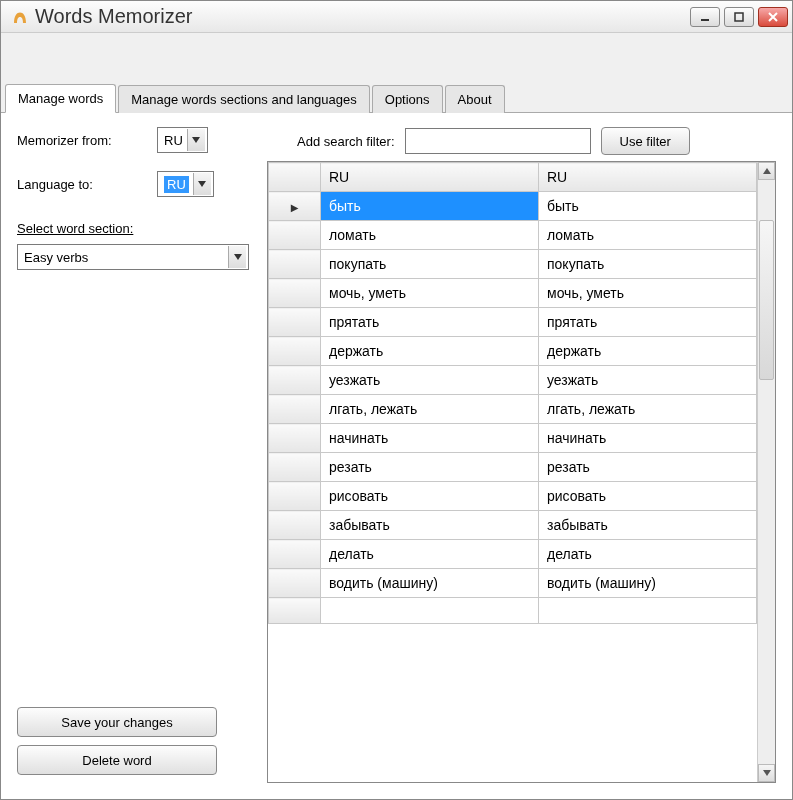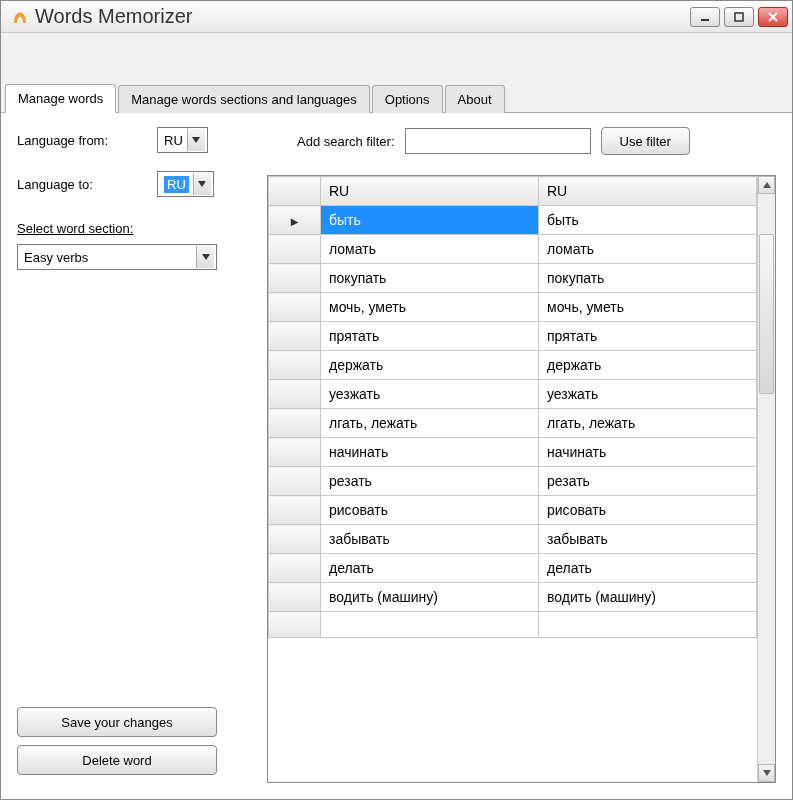--- a/index.html
+++ b/index.html
@@ -43,30 +43,30 @@
   .select {
     border: 1px solid #7a7a7a; background: #fff; height: 26px; display: inline-flex;
     align-items: center; padding: 0 2px 0 6px; font-size: 13px;
   }
   .select .arrow {
     width: 18px; height: 22px; margin-left: 4px; border-left: 1px solid #aaa;
     display: flex; align-items: center; justify-content: center; background: linear-gradient(to bottom,#f6f6f6,#ddd);
   }
   .select .arrow svg { width: 8px; height: 6px; }
   .select.highlight .seltext { background: #3399ff; color: #fff; padding: 1px 3px; }
-  .select.wide { width: 200px; justify-content: space-between; }
+  .select.wide { width: 232px; justify-content: space-between; }
   .section-label { margin: 6px 0 8px 0; text-decoration: underline; }
   .spacer { flex: 1; }
   .bigbtn {
     width: 200px; height: 30px; border: 1px solid #888; border-radius: 4px;
     background: linear-gradient(to bottom,#fdfdfd,#e0e0e0); margin-bottom: 8px;
     display: flex; align-items: center; justify-content: center; cursor: pointer;
   }
   .rightcol { flex: 1; display: flex; flex-direction: column; }
-  .filterrow { display: flex; align-items: center; gap: 10px; margin-bottom: 20px; padding-left: 30px; }
+  .filterrow { display: flex; align-items: center; gap: 10px; margin-bottom: 6px; padding-left: 30px; }
   .filterrow label { }
   .filterrow input {
     flex: 0 0 170px; height: 26px; border: 1px solid #7a7a7a; padding: 0 4px; font-size: 13px;
   }
   .usefilter {
     height: 28px; padding: 0 18px; border: 1px solid #888; border-radius: 4px;
     background: linear-gradient(to bottom,#fdfdfd,#e0e0e0); cursor: pointer;
     display: flex; align-items: center; justify-content: flex-end;
   }
   .gridwrap {
@@ -139,21 +139,21 @@
       <div class="tab active">Manage words</div>
       <div class="tab">Manage words sections and languages</div>
       <div class="tab">Options</div>
       <div class="tab">About</div>
     </div>
 
   <div class="tabcontent">
 
     <div class="leftcol">
       <div class="formrow">
-        <label>Language from:</label>
+        <label>Memorizer from:</label>
         <span class="select">
           <span class="seltext">RU</span>
           <span class="arrow">
               <svg viewBox="0 0 8 6">
                 <path d="M0 0 L8 0 L4 6 Z" fill="#333"></path>
               </svg>
             </span>
         </span>
       </div>
       <div class="formrow">

